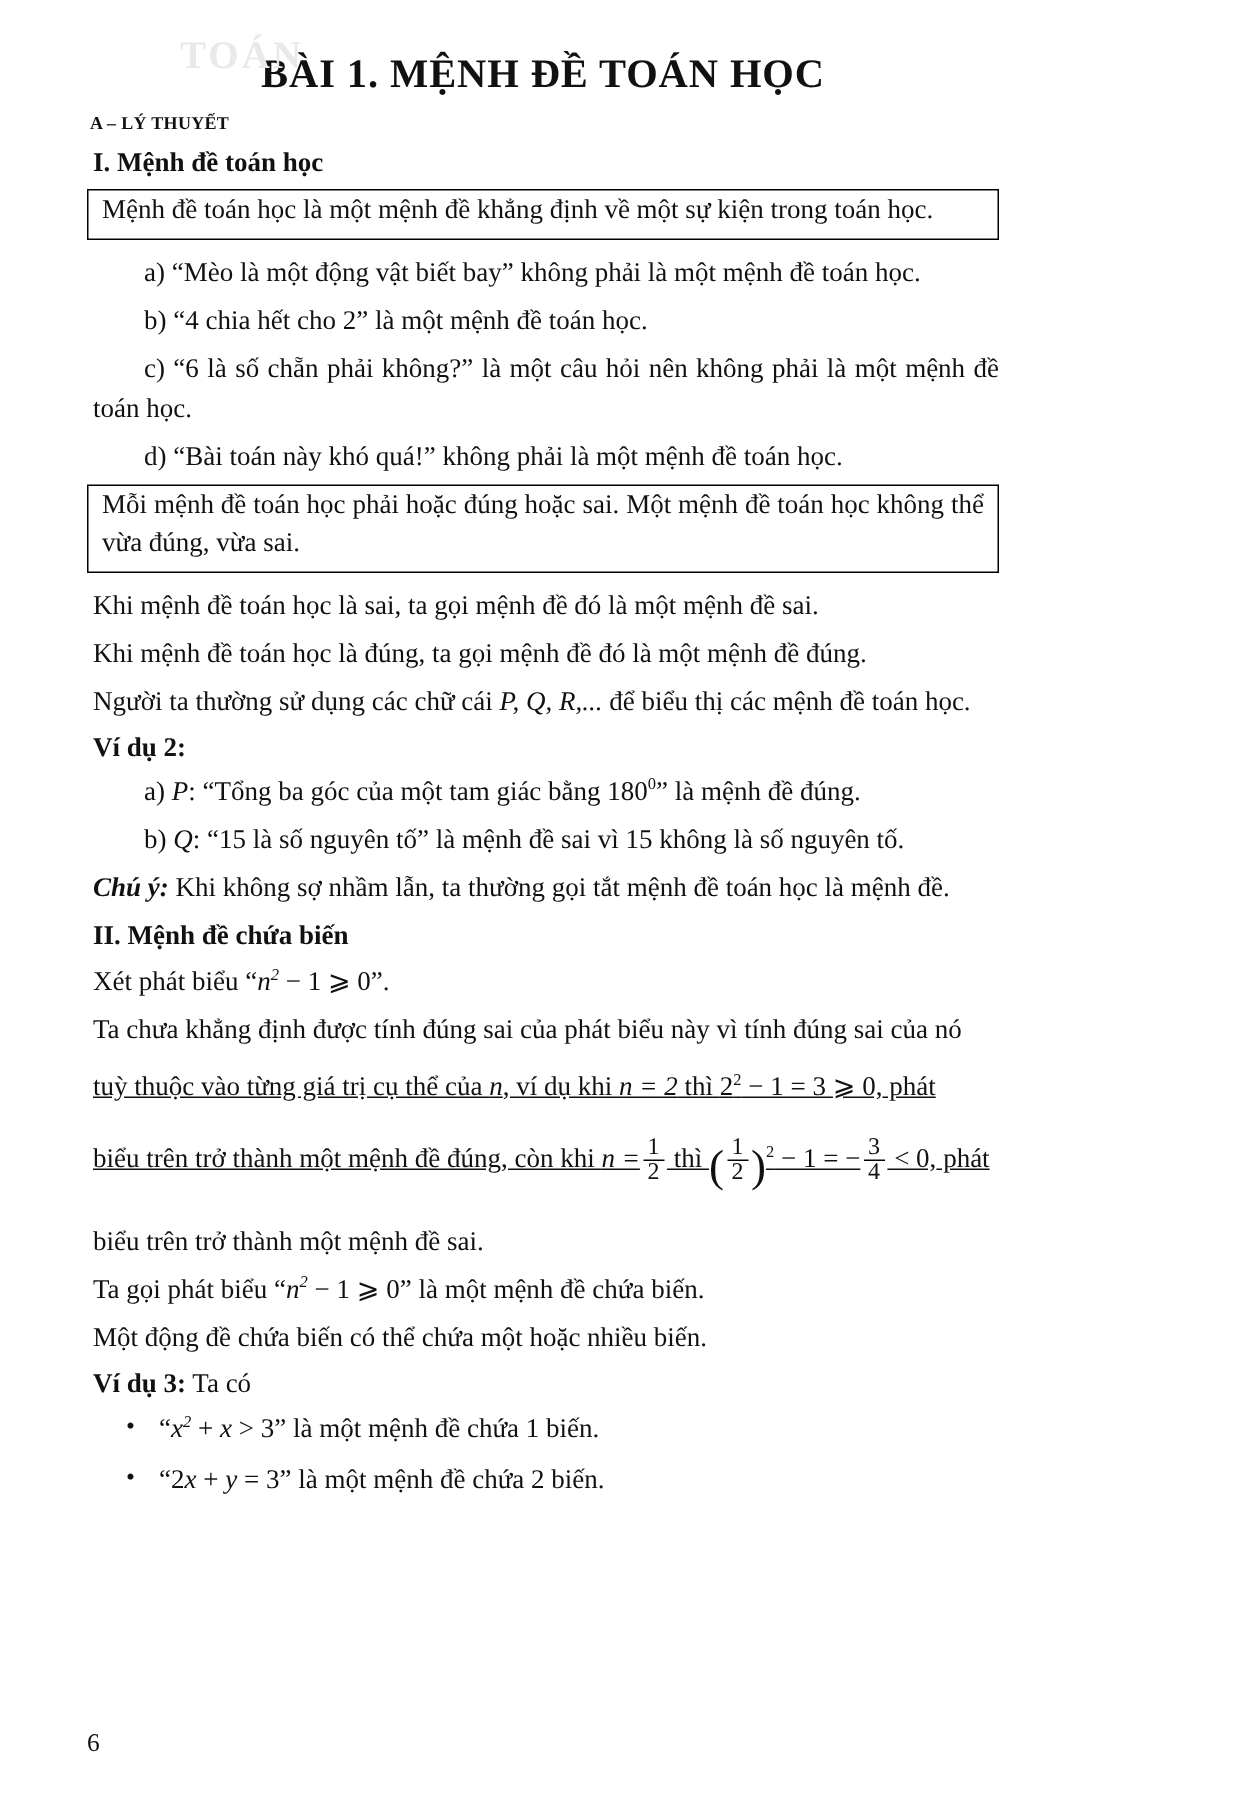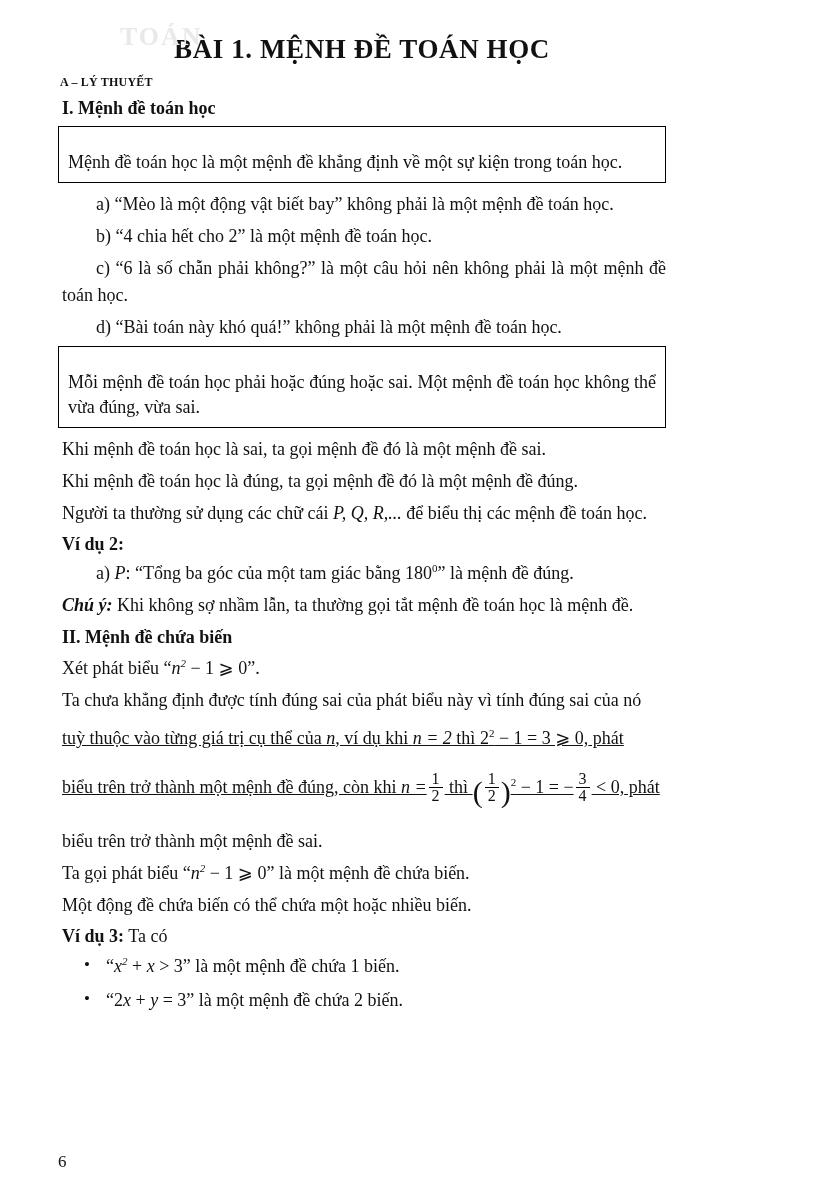--- a/index.html
+++ b/index.html
@@ -36,21 +36,21 @@
     margin: 8px 0 8px 2px;
     letter-spacing: 0.2px;
   }
   .heading-sec {
     font-size: 18px;
     font-weight: bold;
     margin: 8px 0 7px 4px;
   }
   .boxed {
     border: 1.3px solid #000;
-    padding: 23px 9px 6px 9px;
+    padding: 0 9px 6px 9px;
     margin: 4px 0 8px 0;
     font-size: 18px;
     line-height: 1.42;
     text-align: justify;
   }
   .para {
     font-size: 18px;
     line-height: 1.5;
     margin: 5px 0 5px 4px;
     text-align: justify;
@@ -159,20 +159,21 @@
 
   <div class="para">Khi mệnh đề toán học là sai, ta gọi mệnh đề đó là một mệnh đề sai.</div>
   <div class="para">Khi mệnh đề toán học là đúng, ta gọi mệnh đề đó là một mệnh đề đúng.</div>
 
   <div class="para"><span>Người ta thường sử dụng các chữ cái </span><span class="m">P, Q, R,...</span><span> để biểu thị các mệnh đề toán học.</span></div>
 
   <div class="label-bold">Ví dụ 2:</div>
 
   <div class="para-indent"><span>a) </span><span class="m">P</span><span>: “Tổng ba góc của một tam giác bằng 180</span><span class="supn">0</span><span>” là mệnh đề đúng.</span></div>
 
+  <div class="para-indent"><span>b) </span><span class="m">Q</span><span>: “15 là số nguyên tố” là mệnh đề sai vì 15 không là số nguyên tố.</span></div>
 
   <div class="para"><span class="label-italic-bold">Chú ý:</span><span> Khi không sợ nhầm lẫn, ta thường gọi tắt mệnh đề toán học là mệnh đề.</span></div>
 
   <div class="heading-sec">II. Mệnh đề chứa biến</div>
 
   <div class="para"><span>Xét phát biểu “</span><span class="m">n</span><span class="sup">2</span><span> − 1 ⩾ 0</span><span>”.</span></div>
 
   <div class="para">Ta chưa khẳng định được tính đúng sai của phát biểu này vì tính đúng sai của nó</div>
 
   <div class="mathline"><span>tuỳ thuộc vào từng giá trị cụ thể của </span><span class="m">n</span><span>, ví dụ khi </span><span class="m">n = 2</span><span> thì </span><span>2</span><span class="supn">2</span><span> − 1 = 3 ⩾ 0,</span><span> phát</span></div>

